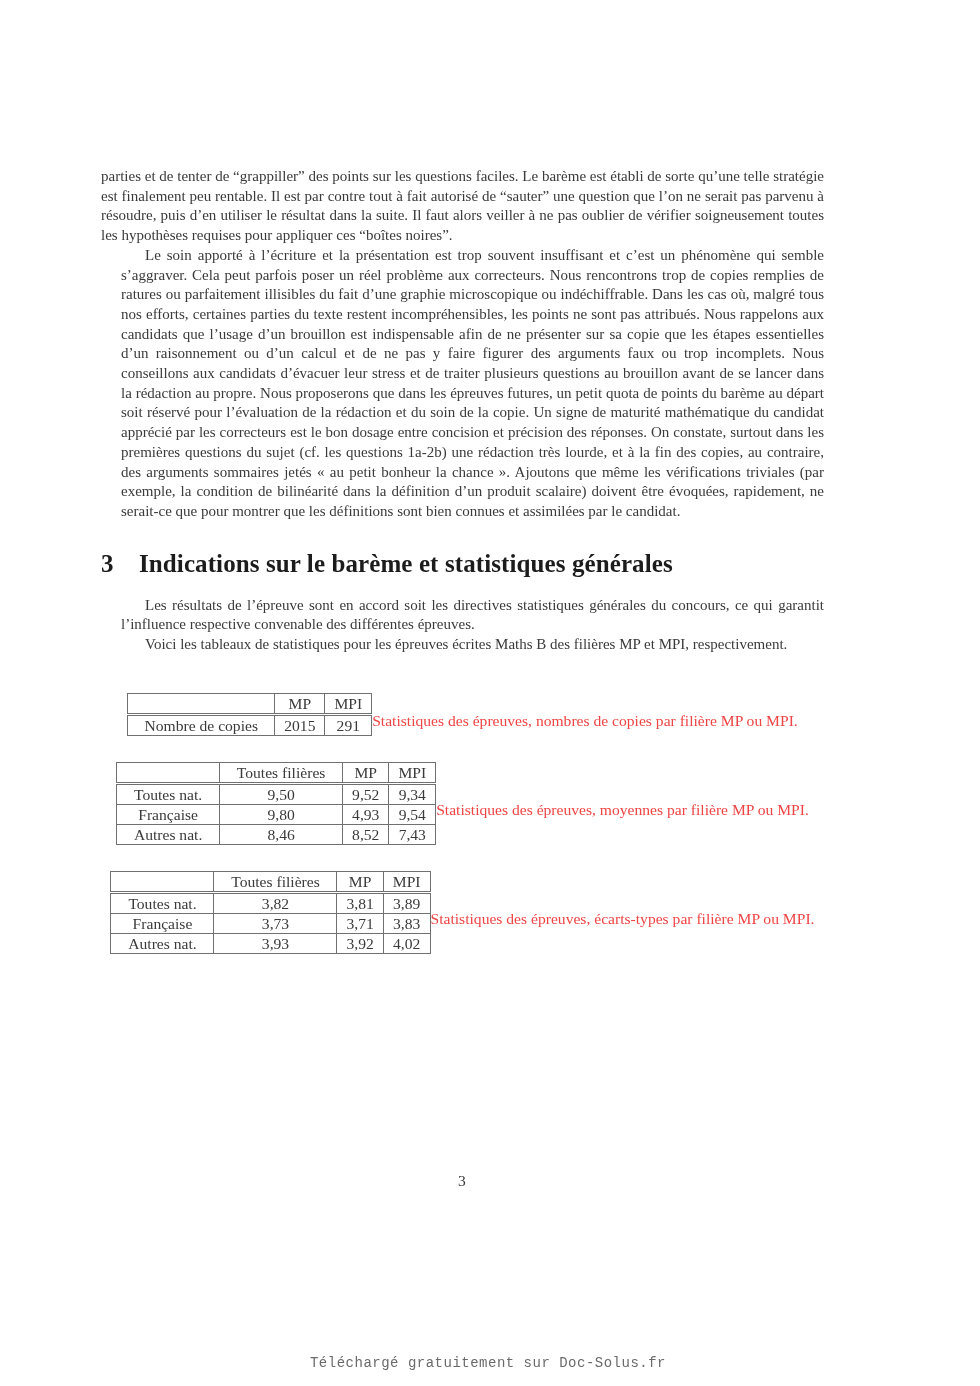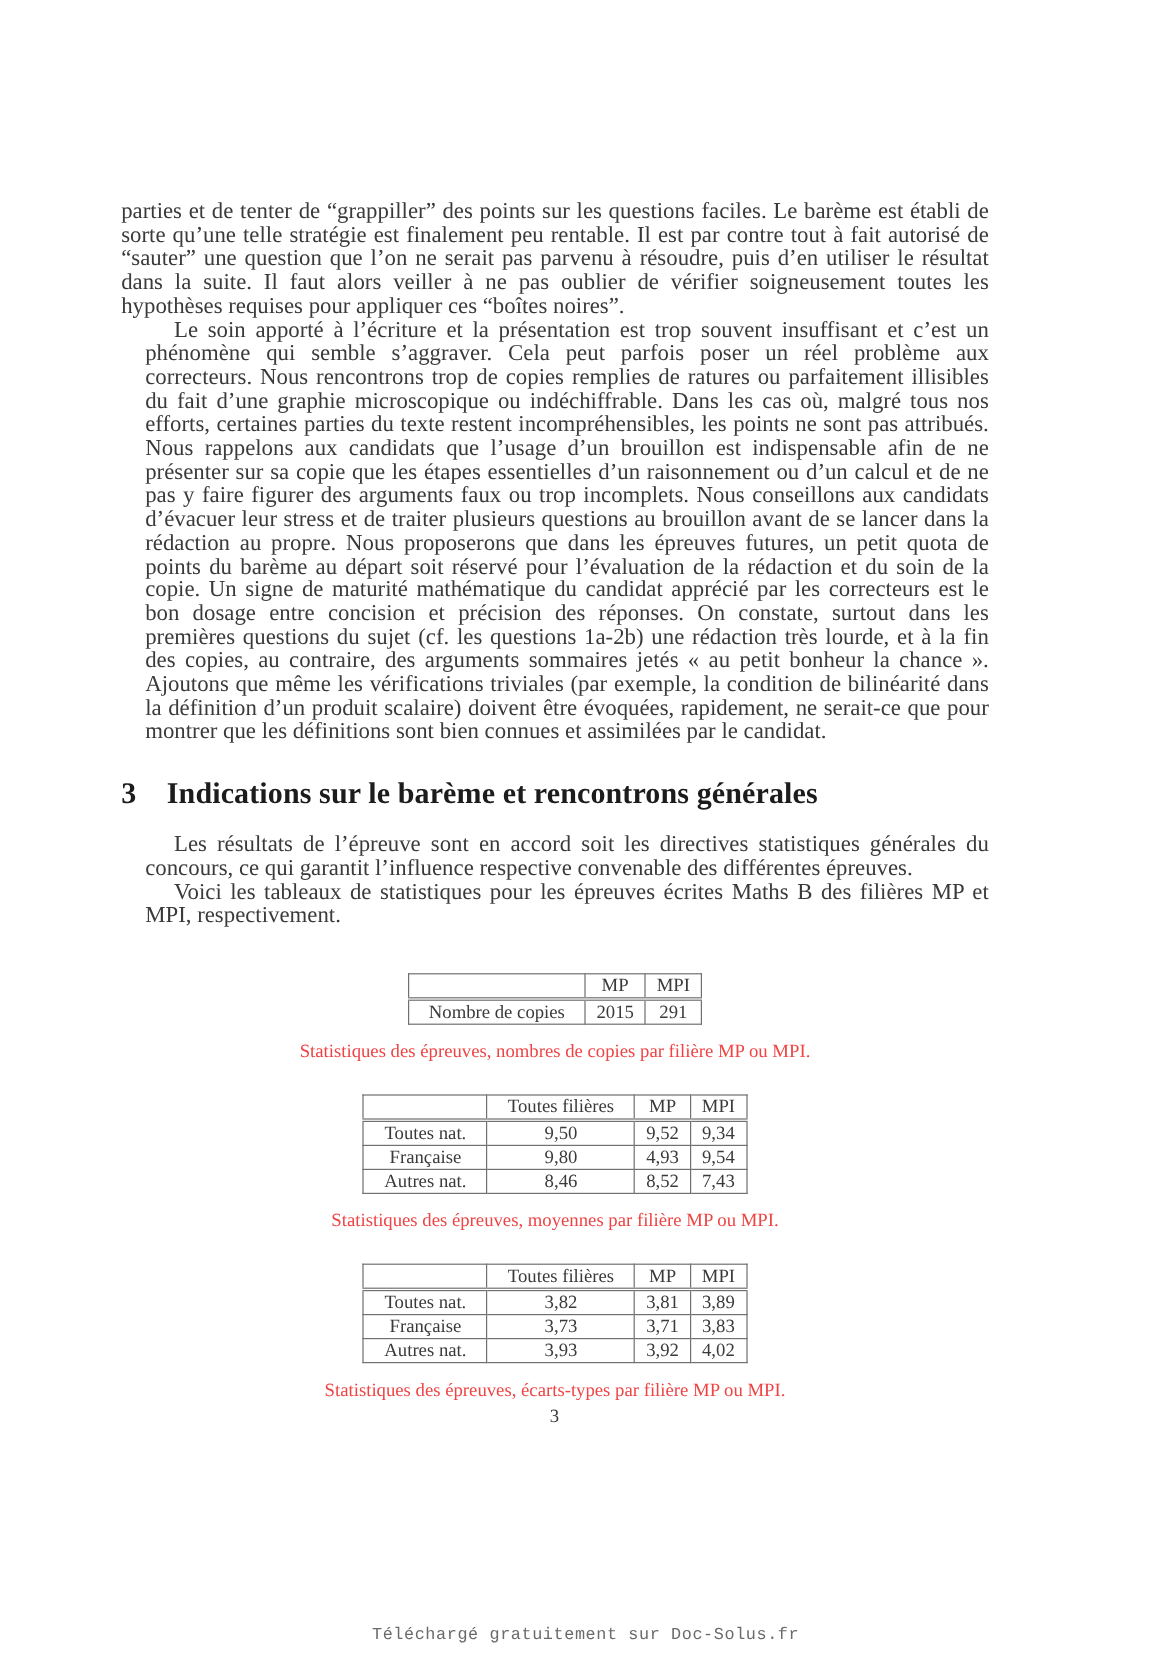--- a/index.html
+++ b/index.html
@@ -16,21 +16,21 @@
     color: #3a3a3a;
   }
   .page {
     position: absolute;
     left: 101px;
     top: 167px;
     width: 723px;
   }
   .body-text {
     font-family: "Liberation Serif", "DejaVu Serif", serif;
-    font-size: 19px;
+    font-size: 15px;
     line-height: 19.7px;
     text-align: justify;
     margin: 0;
     color: #3a3a3a;
   }
   .body-text.indent { text-indent: 24px; margin-left: 20px; }
   .section-heading {
     font-family: "Liberation Serif", "DejaVu Serif", serif;
     font-size: 25px;
     color: #1c1c1c;
@@ -38,22 +38,23 @@
     display: flex;
     align-items: baseline;
     letter-spacing: 0.1px;
   }
   .section-heading .num {
     width: 38px;
     display: inline-block;
   }
   .table-block {
     display: flex;
-    flex-direction: column;
+    flex-direction: row;
     align-items: center;
+    justify-content: center;
   }
   table.stats {
     border-collapse: collapse;
     font-family: "Liberation Serif", "DejaVu Serif", serif;
     font-size: 15.6px;
     color: #3a3a3a;
   }
   table.stats td {
     border: 1px solid #707070;
     padding: 0 9px;
@@ -97,21 +98,21 @@
 </head>
 <body>
 
 <div class="page">
 
   <p class="body-text">parties et de tenter de “grappiller” des points sur les questions faciles. Le barème est établi de sorte qu’une telle stratégie est finalement peu rentable. Il est par contre tout à fait autorisé de “sauter” une question que l’on ne serait pas parvenu à résoudre, puis d’en utiliser le résultat dans la suite. Il faut alors veiller à ne pas oublier de vérifier soigneusement toutes les hypothèses requises pour appliquer ces “boîtes noires”.</p>
   <p class="body-text indent">Le soin apporté à l’écriture et la présentation est trop souvent insuffisant et c’est un phénomène qui semble s’aggraver. Cela peut parfois poser un réel problème aux correcteurs. Nous rencontrons trop de copies remplies de ratures ou parfaitement illisibles du fait d’une graphie microscopique ou indéchiffrable. Dans les cas où, malgré tous nos efforts, certaines parties du texte restent incompréhensibles, les points ne sont pas attribués. Nous rappelons aux candidats que l’usage d’un brouillon est indispensable afin de ne présenter sur sa copie que les étapes essentielles d’un raisonnement ou d’un calcul et de ne pas y faire figurer des arguments faux ou trop incomplets. Nous conseillons aux candidats d’évacuer leur stress et de traiter plusieurs questions au brouillon avant de se lancer dans la rédaction au propre. Nous proposerons que dans les épreuves futures, un petit quota de points du barème au départ soit réservé pour l’évaluation de la rédaction et du soin de la copie. Un signe de maturité mathématique du candidat apprécié par les correcteurs est le bon dosage entre concision et précision des réponses. On constate, surtout dans les premières questions du sujet (cf. les questions 1a-2b) une rédaction très lourde, et à la fin des copies, au contraire, des arguments sommaires jetés « au petit bonheur la chance ». Ajoutons que même les vérifications triviales (par exemple, la condition de bilinéarité dans la définition d’un produit scalaire) doivent être évoquées, rapidement, ne serait-ce que pour montrer que les définitions sont bien connues et assimilées par le candidat.</p>
 
   <h2 class="section-heading">
     <span class="num">3</span>
-    <span>Indications sur le barème et rencontrons générales</span>
+    <span>Indications sur le barème et statistiques générales</span>
   </h2>
 
   <p class="body-text indent">Les résultats de l’épreuve sont en accord soit les directives statistiques générales du concours, ce qui garantit l’influence respective convenable des différentes épreuves.</p>
   <p class="body-text indent">Voici les tableaux de statistiques pour les épreuves écrites Maths B des filières MP et MPI, respectivement.</p>
 
   <div class="table-block" style="margin-top:38px;">
     <table class="stats">
       <tbody>
           <tr class="header-row">
         <td class="empty" style="width:128px;"></td>

